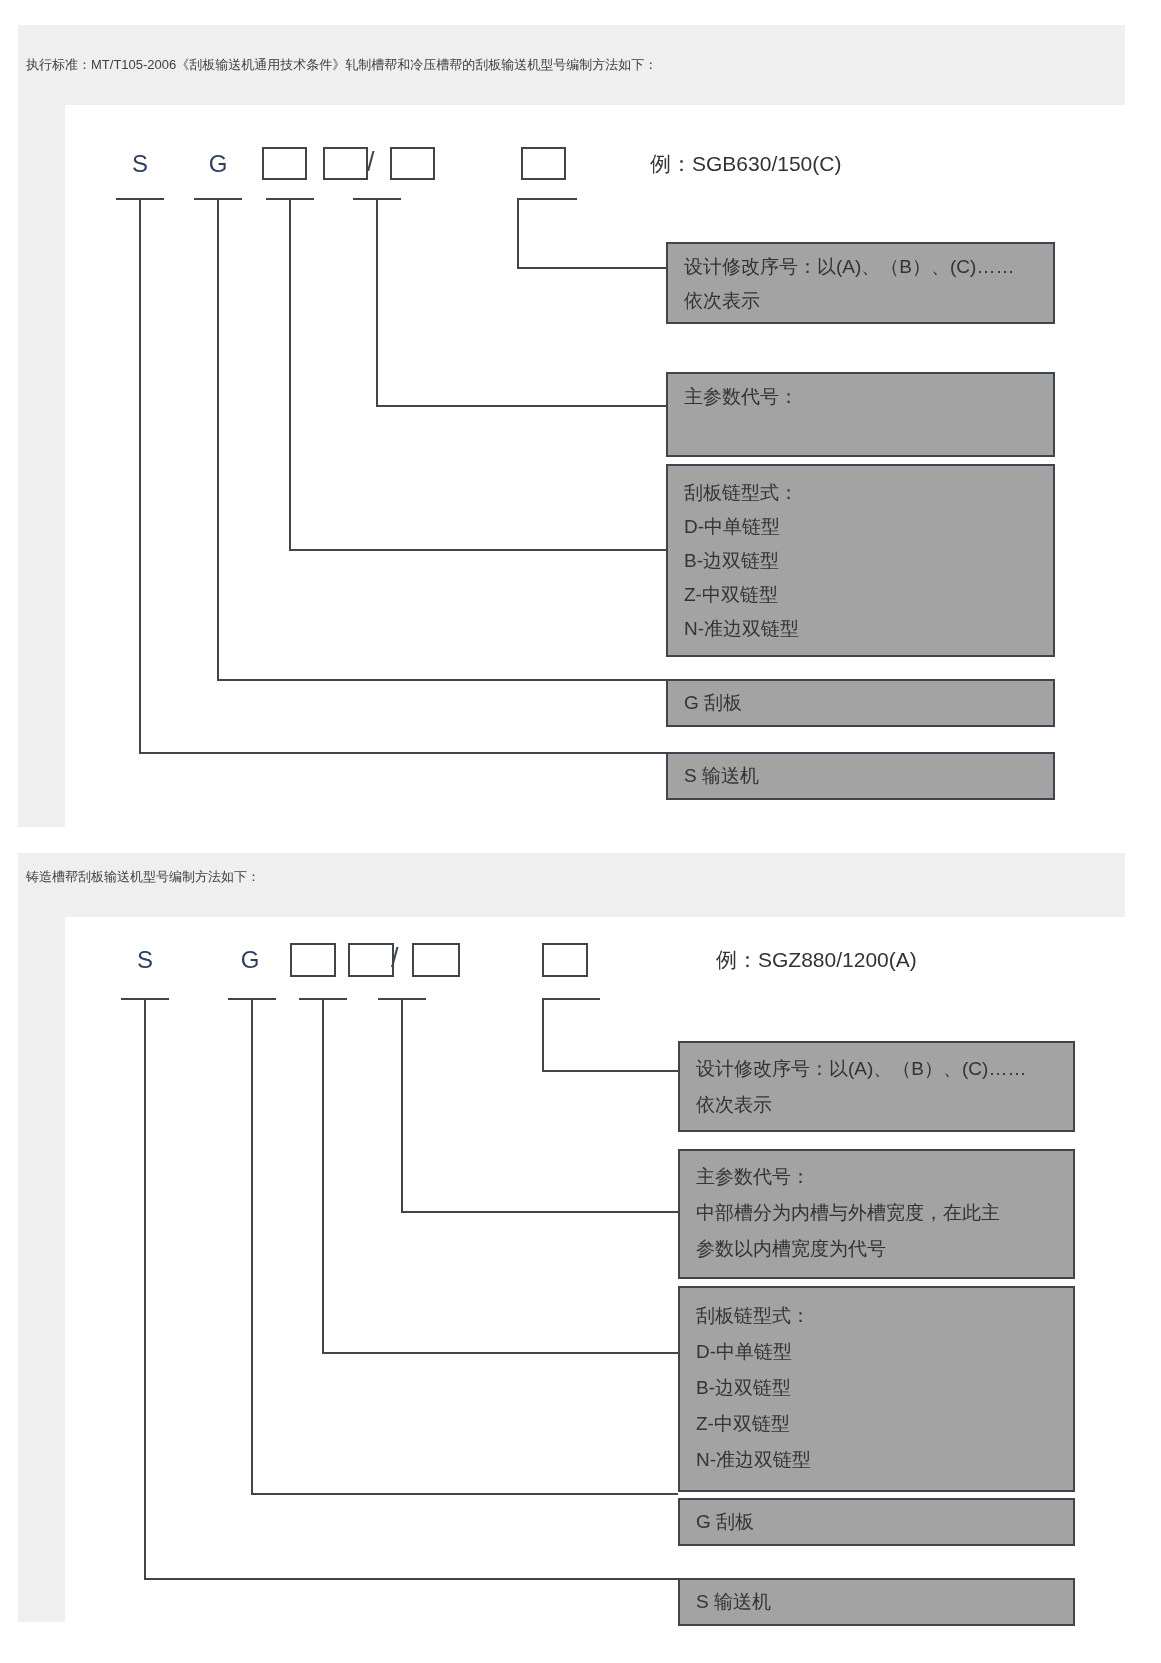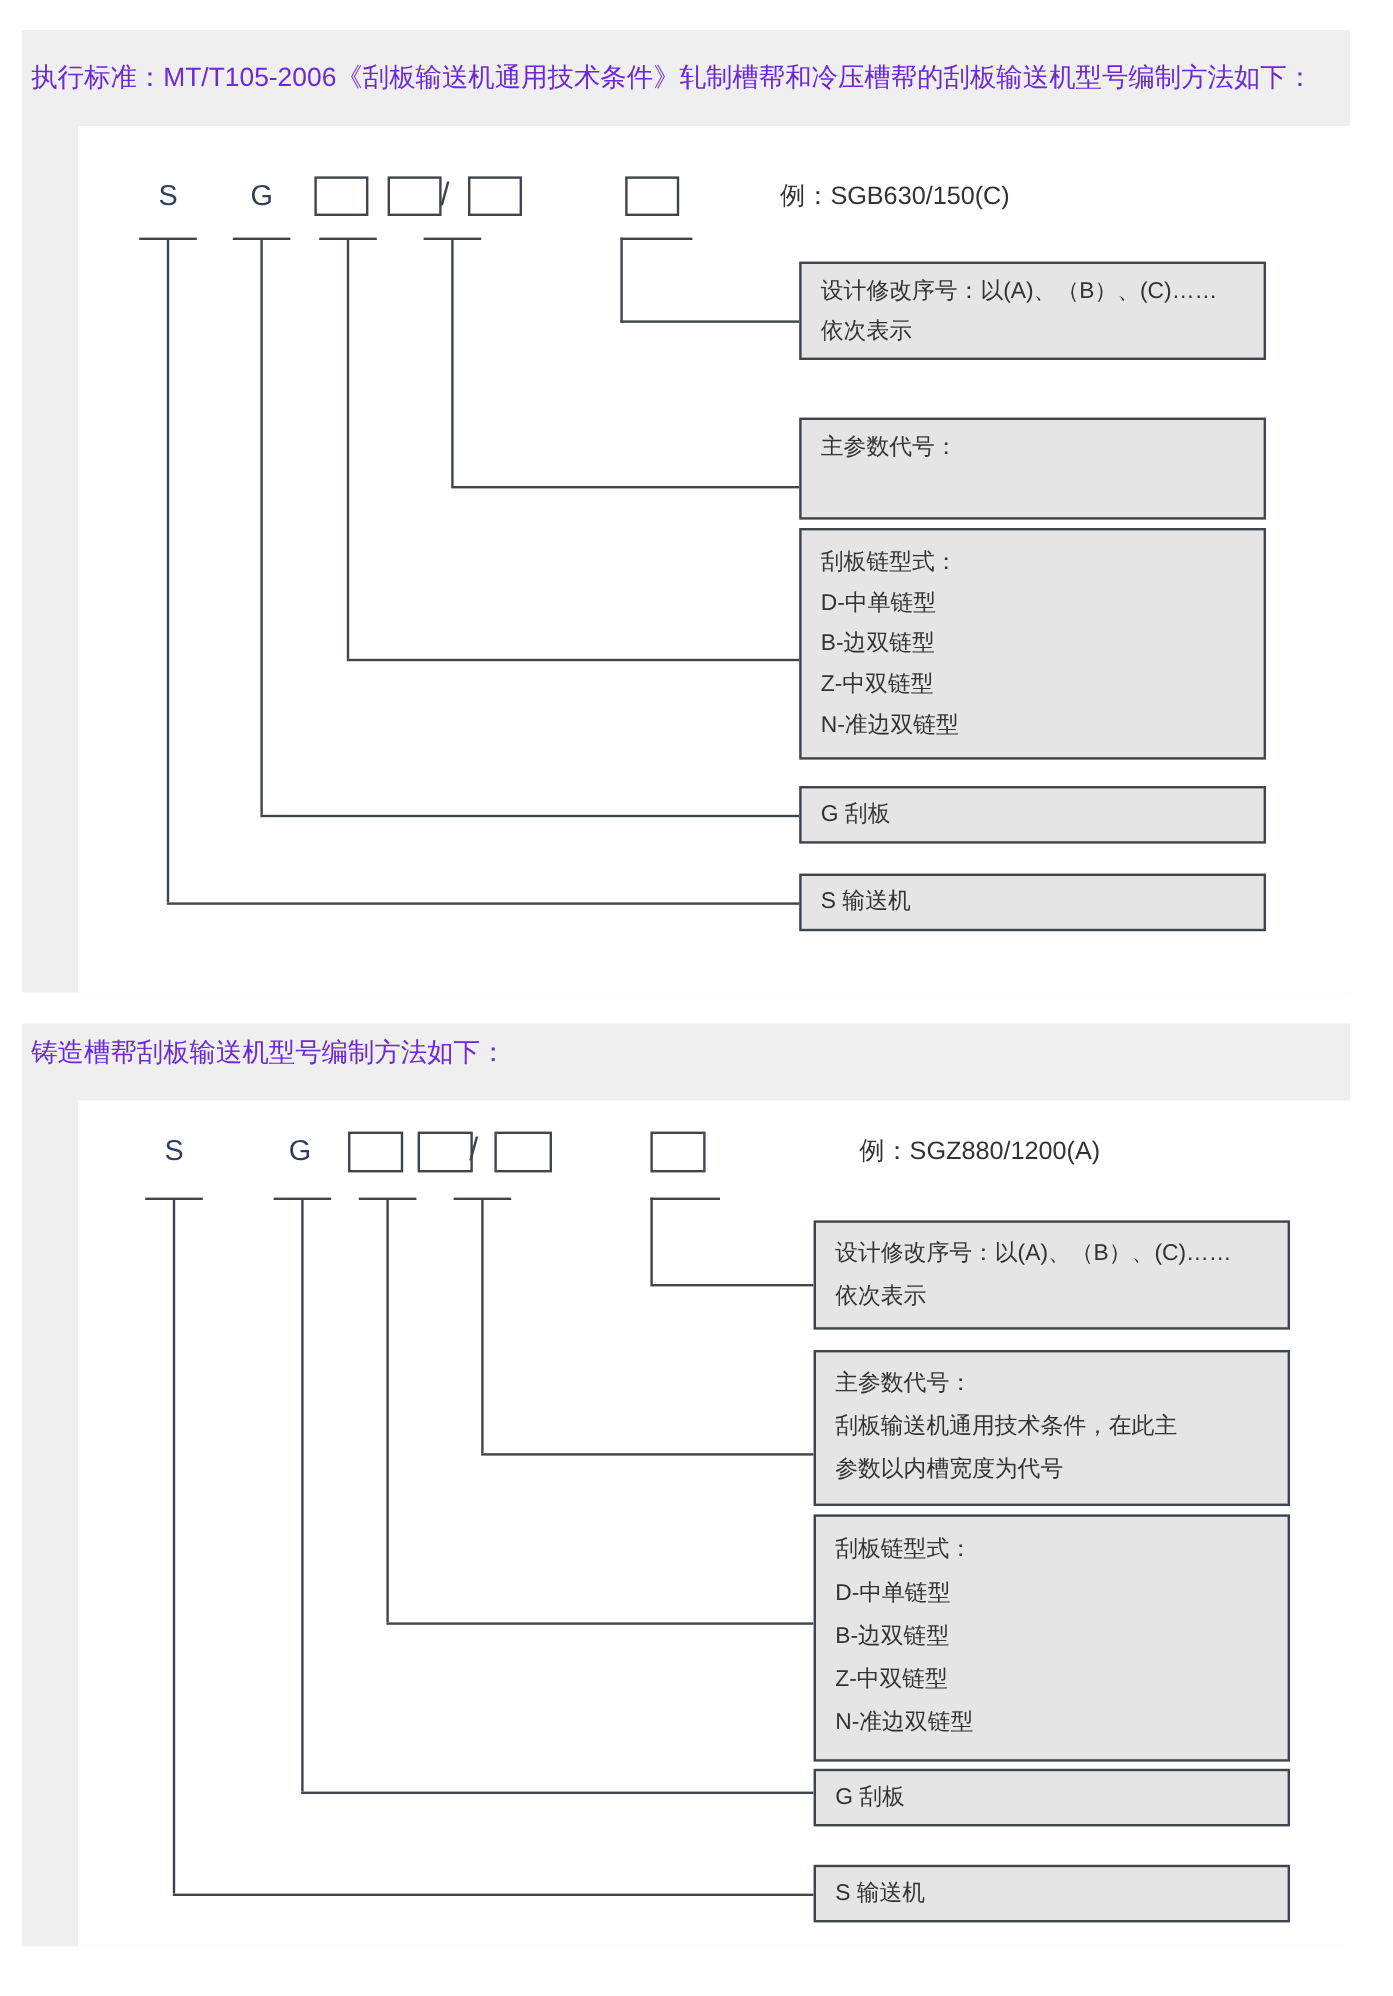--- a/index.html
+++ b/index.html
@@ -7,21 +7,21 @@
   body {
     width:1161px; height:1663px; position:relative;
     font-family:"Liberation Sans", sans-serif;
     color:var(--text-color,#333333);
   }
   .section { position:absolute; background:var(--section-bg,#efefef); }
   #section-1 { left:18px; top:25px;  width:1107px; height:802px; }
   #section-2 { left:18px; top:853px; width:1107px; height:769px; }
   .section-header {
     position:absolute; left:8px; right:20px;
-    font-size:22px; line-height:28px; white-space:nowrap; color:#6d28d9;
+    font-size:13px; line-height:28px; white-space:nowrap; color:#404040;
   }
   #section-1 .section-header { top:26px; }
   #section-2 .section-header { top:10px; }
   .panel { position:absolute; right:0; bottom:0; background:#ffffff; }
   #panel-1 { left:47px; top:80px; }
   #panel-2 { left:47px; top:64px; }
 
   .code-letter {
     position:absolute; width:30px; text-align:center;
     font-size:24px; line-height:33px; color:var(--letter-color,#2d3e5f);
@@ -31,23 +31,24 @@
     border:2px solid var(--line-color,#40454d); background:#fff;
   }
   #panel-2 .code-box { height:34px; }
   .slash { position:absolute; font-size:27px; line-height:37px; color:var(--line-color,#40454d); }
   .example { position:absolute; font-size:21px; line-height:26px; color:#333; white-space:nowrap; }
 
   .hline, .vline { position:absolute; background:var(--line-color,#40454d); }
   .hline { height:2px; } .vline { width:2px; }
 
   .label-box {
-    position:absolute; background:#e5e5e5;
+    position:absolute; background:#a3a3a3;
     border:2px solid var(--line-color,#40454d);
     padding:6px 6px 0 16px;
+    margin-top:24px;
   }
   #panel-1 .label-box { left:601px; width:389px; }
   #panel-2 .label-box { left:613px; width:397px; }
   .label-line { font-size:19px; line-height:34px; white-space:nowrap; color:#333; }
   #panel-2 .label-line { line-height:36px; }
 
   
   #p1-lb1 { top:113px; height:82px; }
   #p1-lb2 { top:243px; height:85px; }
   #p1-lb3 { top:335px; height:193px; padding-top:10px; }
@@ -150,21 +151,21 @@
     <div class="hline" style="left:257px; top:435px; width:356px;"></div>
     <div class="hline" style="left:186px; top:576px; width:427px;"></div>
     <div class="hline" style="left:79px;  top:661px; width:534px;"></div>
 
     <div class="label-box" id="p2-lb1">
       <div class="label-line">设计修改序号：以(A)、（B）、(C)……</div>
       <div class="label-line">依次表示</div>
     </div>
     <div class="label-box" id="p2-lb2">
       <div class="label-line">主参数代号：</div>
-      <div class="label-line">刮板输送机通用技术条件，在此主</div>
+      <div class="label-line">中部槽分为内槽与外槽宽度，在此主</div>
       <div class="label-line">参数以内槽宽度为代号</div>
     </div>
     <div class="label-box" id="p2-lb3">
       <div class="label-line">刮板链型式：</div>
       <div class="label-line">D-中单链型</div>
       <div class="label-line">B-边双链型</div>
       <div class="label-line">Z-中双链型</div>
       <div class="label-line">N-准边双链型</div>
     </div>
     <div class="label-box" id="p2-lb4">

